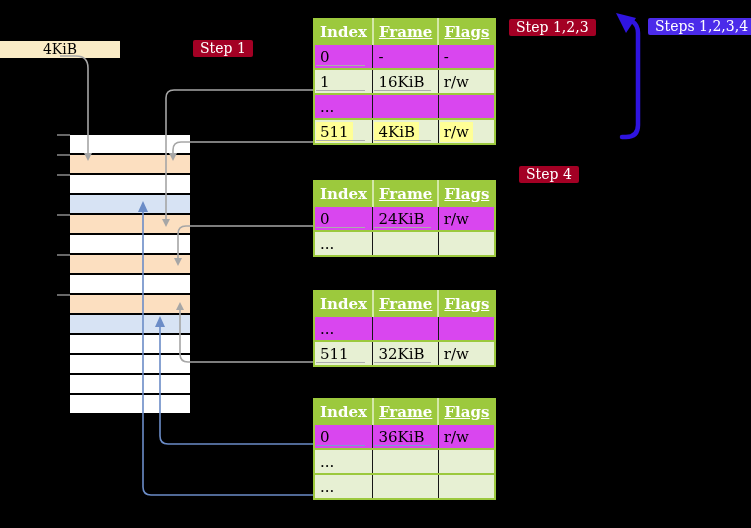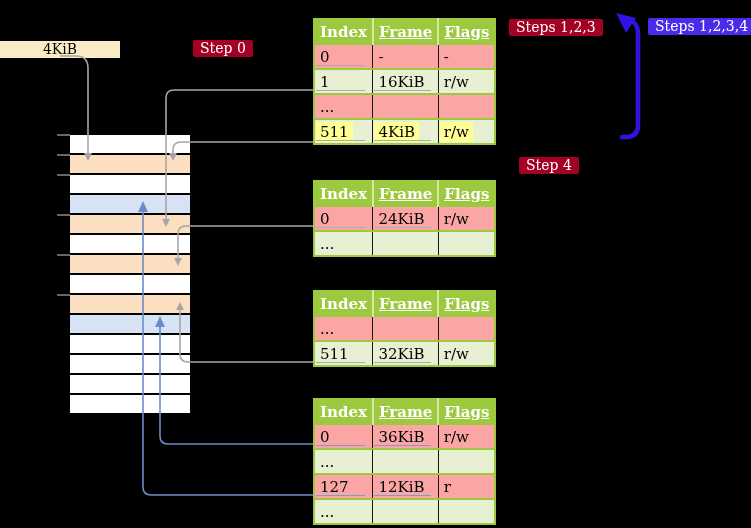--- a/index.html
+++ b/index.html
@@ -7,32 +7,32 @@
     position:relative;width:751px;height:528px;background:#000;overflow:hidden;
     font-family:"DejaVu Serif","Liberation Serif",serif;
   }
   
   .lbl{position:absolute;color:#fff;font-size:14px;line-height:17px;padding:0 7px;border-radius:2px;white-space:nowrap;}
   .lbl.red{background:#A30024;}
   .lbl.violet{background:#4B2BEA;}
   #step0{left:193px;top:40px;}
   #steps123{left:509px;top:19px;}
   #steps1234{left:648px;top:18px;}
-  #step4{left:519px;top:157px;}
+  #step4{left:519px;top:166px;}
   
   #box4k{position:absolute;left:0;top:41px;width:120px;height:17px;background:#FAECC6;
     color:#000;font-size:14px;line-height:17px;text-align:center;}
   
   #strip{position:absolute;left:70px;top:135px;width:120px;}
   .strip-row{height:18px;margin-bottom:2px;}
   .strip-row.white{background:#FFFFFF;}
   .strip-row.peach{background:#FCDFC0;}
   .strip-row.blue{background:#D7E3F4;}
   
-  .ptable{position:absolute;border-collapse:collapse;background:#fca5a5;font-size:15px;border:2px solid #9CC93D;}
+  .ptable{position:absolute;border-collapse:collapse;background:#d946ef;font-size:15px;border:2px solid #9CC93D;}
   .ptable th{background:#9CC93D;color:#fff;font-weight:bold;text-align:left;
     padding:2px 5px;height:19px;border-right:2px solid #D4E8A8;}
   .ptable th:last-child{border-right:none;text-decoration:underline;}
   .ptable th:nth-child(1){width:44px;}
   .ptable th:nth-child(2){width:50px;text-decoration:underline;}
   .ptable th:nth-child(3){width:43px;}
   .ptable td{padding:1px 5px;height:21px;border-right:1px solid #161616;
     border-top:2px solid #9CC93D;position:relative;color:#000;}
   .ptable td:last-child{border-right:none;}
   .ptable tr.shade td{background:#E7F0D3;}
@@ -45,22 +45,22 @@
   #t3{left:313px;top:398px;}
   svg.overlay{position:absolute;left:0;top:0;z-index:9;pointer-events:none;}
 </style>
 </head>
 <body>
 
 <div class="canvas">
 
   <div id="box4k">4KiB</div>
 
-  <div id="step0" class="lbl red">Step 0</div>
-  <div id="steps123" class="lbl red">Steps 1,2,3</div>
+  <div id="step0" class="lbl red">Step 1</div>
+  <div id="steps123" class="lbl red">Step 1,2,3</div>
   <div id="steps1234" class="lbl violet">Steps 1,2,3,4</div>
   <div id="step4" class="lbl red">Step 4</div>
 
   <div id="strip">
       <div class="strip-row white"></div>
       <div class="strip-row peach"></div>
       <div class="strip-row white"></div>
       <div class="strip-row blue"></div>
       <div class="strip-row peach"></div>
       <div class="strip-row white"></div>
@@ -158,25 +158,20 @@
       <tbody>
         <tr>
           <td>0<div class="ul blue"></div></td>
           <td>36KiB<div class="ul blue"></div></td>
           <td>r/w</td>
         </tr>
         <tr class="shade">
           <td>...</td>
           <td></td>
           <td></td>
-        </tr>
-        <tr>
-          <td>127<div class="ul blue"></div></td>
-          <td>12KiB<div class="ul blue"></div></td>
-          <td>r</td>
         </tr>
         <tr class="shade">
           <td>...</td>
           <td></td>
           <td></td>
         </tr>
       </tbody>
     </table>
 
   <svg class="overlay" width="751" height="528" viewBox="0 0 751 528">

